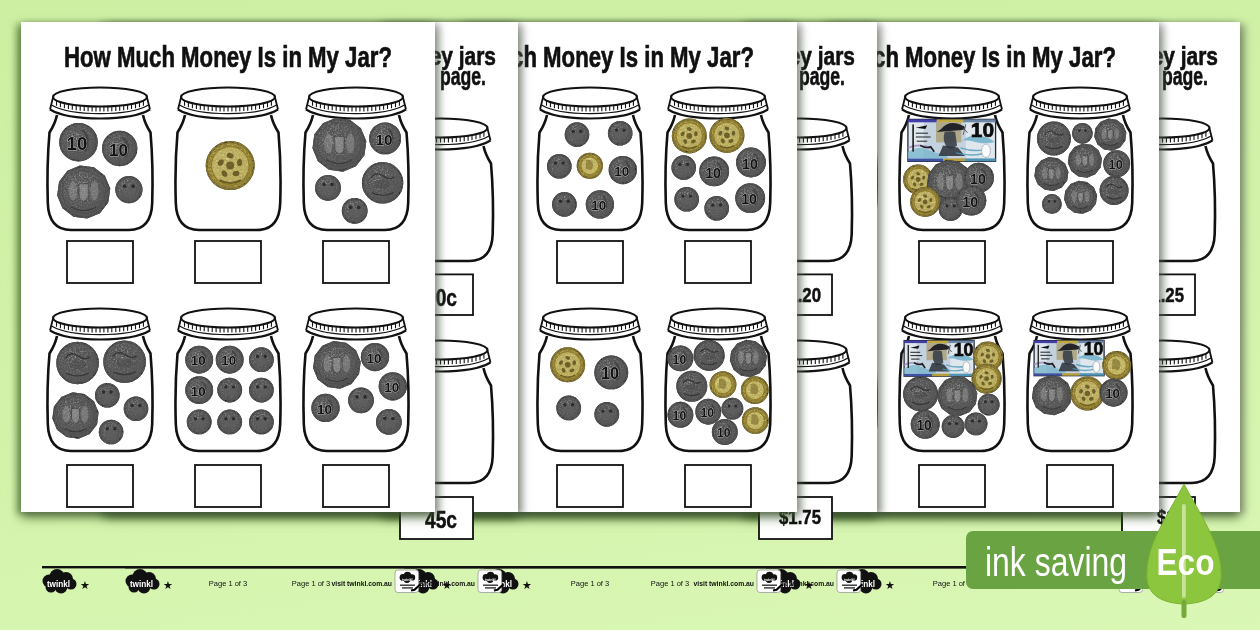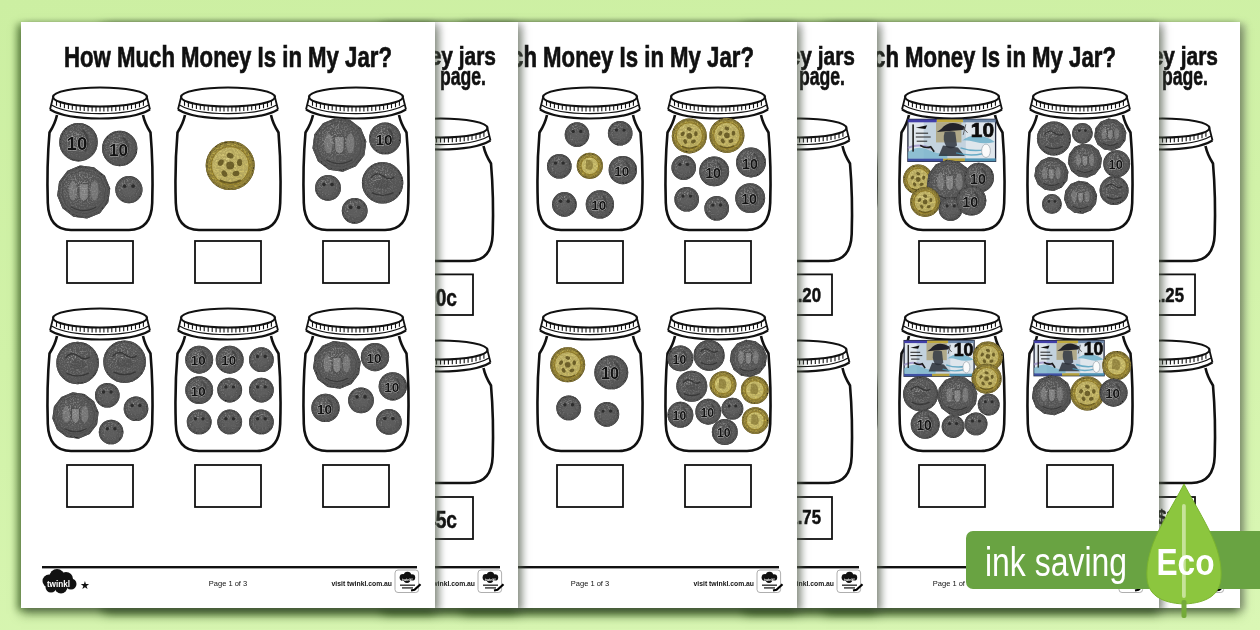--- a/index.html
+++ b/index.html
@@ -1,16 +1,16 @@
 <!DOCTYPE html>
 <html><head><meta charset="utf-8">
 <style>
 html,body{margin:0;padding:0;width:1260px;height:630px;overflow:hidden;}
 body{background:linear-gradient(172deg,#ccefa2 0%,#d1f2a8 45%,#daf7b5 100%);font-family:"Liberation Sans",sans-serif;}
-.page{position:absolute;top:22px;width:414px;height:586px;background:#fff;will-change:transform;
+.page{position:absolute;top:22px;width:414px;height:490px;background:#fff;will-change:transform;
 box-shadow:5px 2px 7px rgba(100,100,100,0.45), -4px 2px 7px rgba(40,75,20,0.5), 0 6px 10px rgba(40,75,20,0.55);}
 svg{display:block}
 </style></head>
 <body>
 <svg width="0" height="0" style="position:absolute">
 <defs>
 <radialGradient id="gsil" cx="0.42" cy="0.38" r="0.75">
  <stop offset="0" stop-color="#aeaeae"></stop>
         <stop offset="0.5" stop-color="#7a7a7a"></stop>
         <stop offset="1" stop-color="#4a4a4a"></stop>

